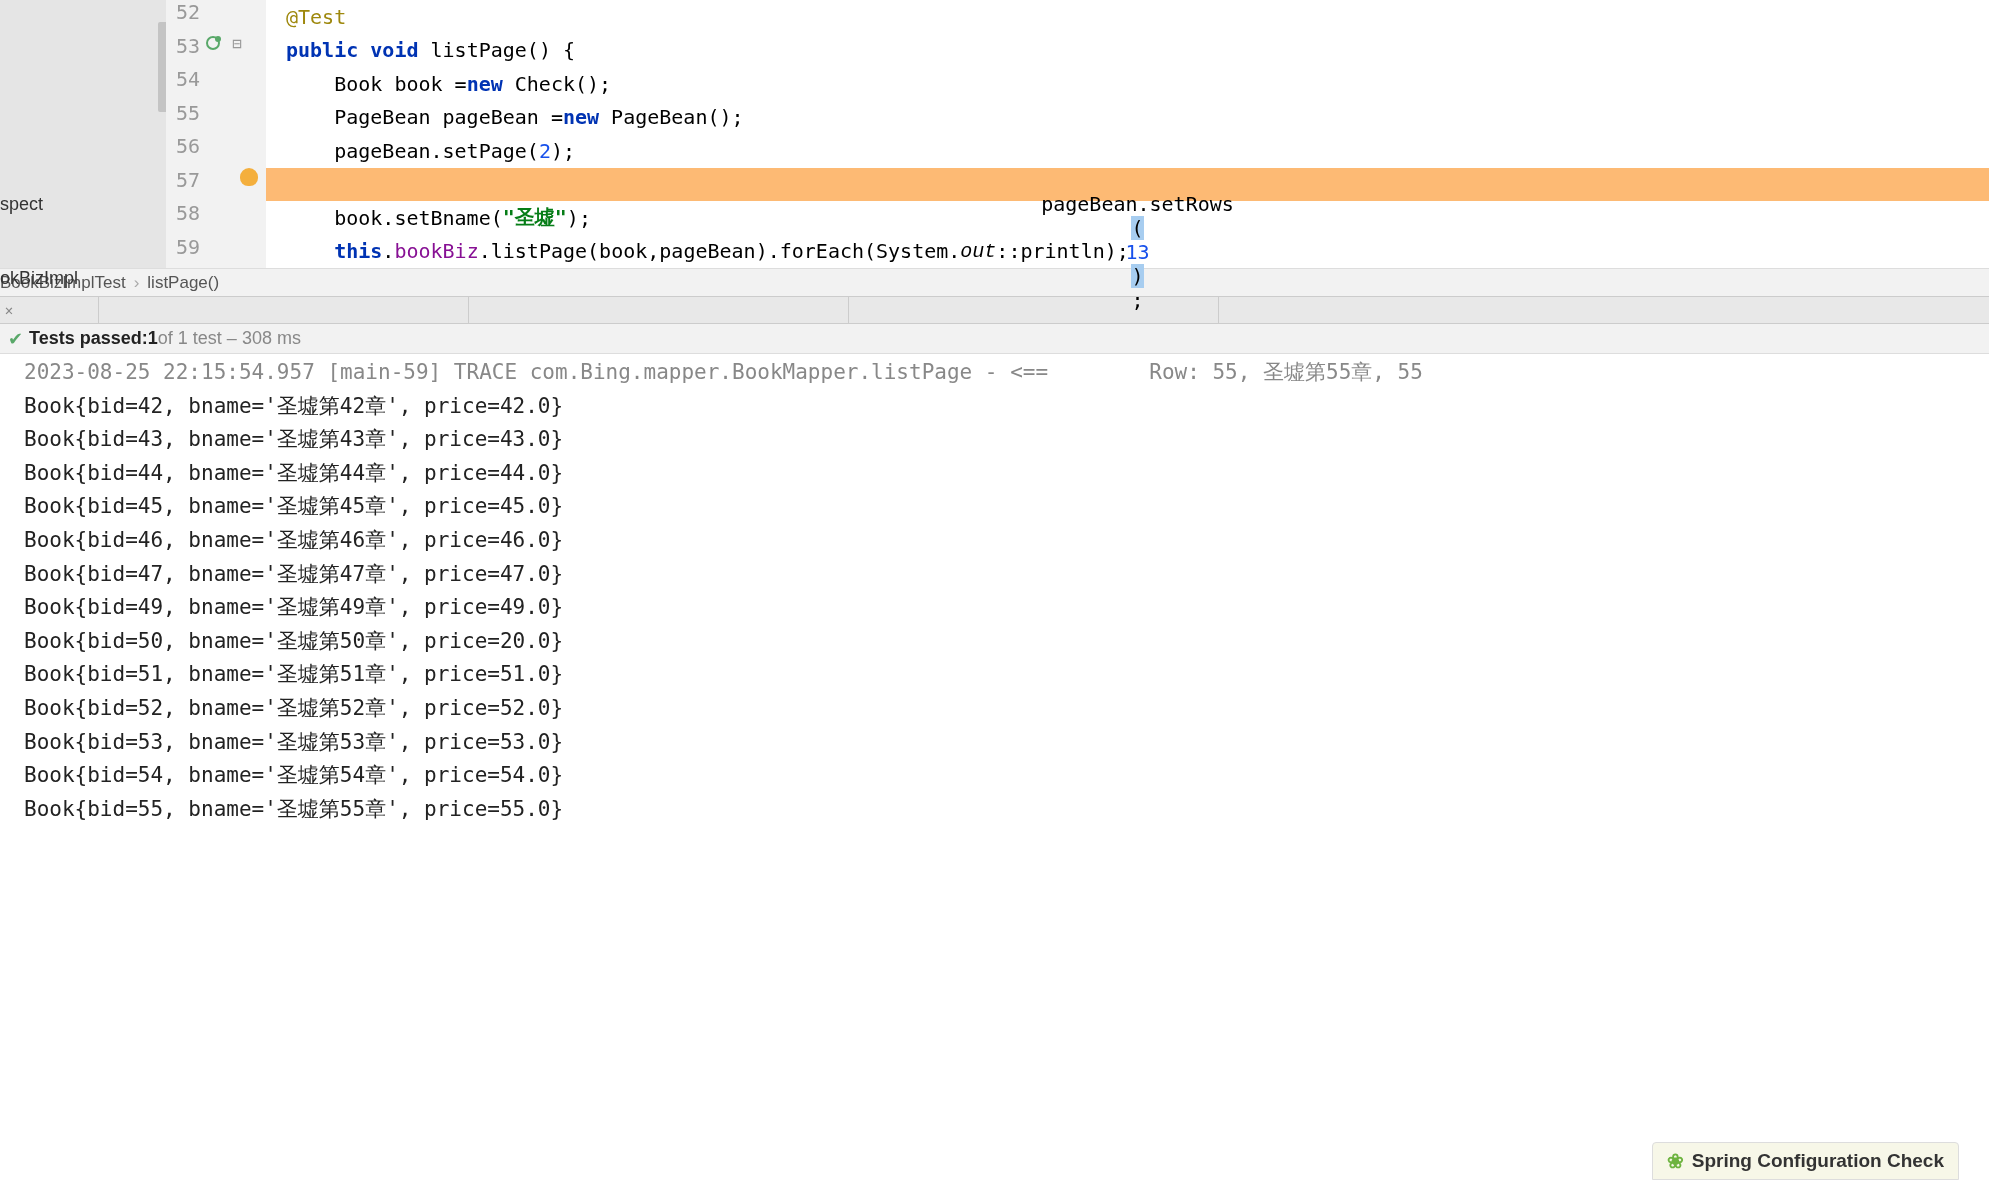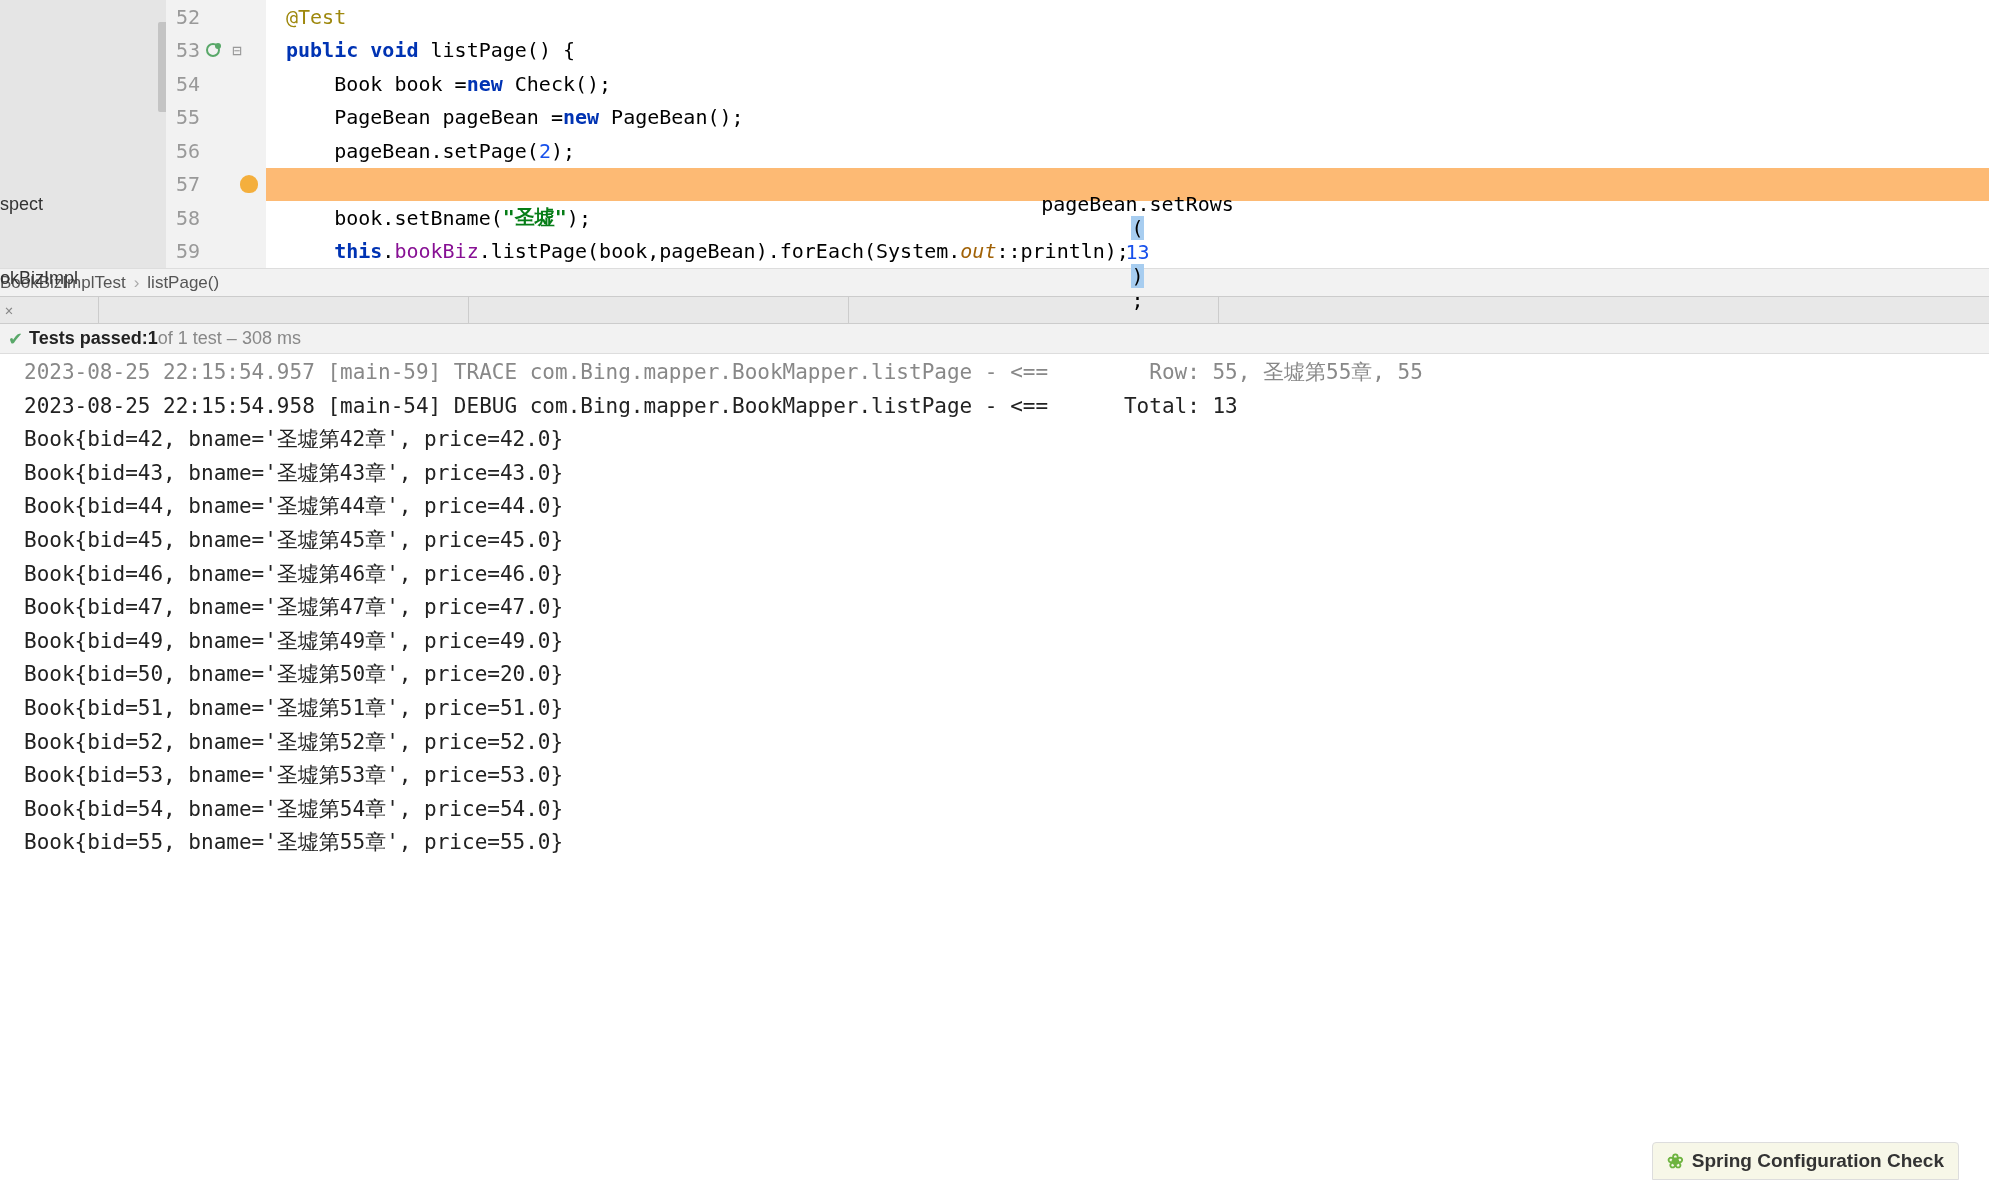--- a/index.html
+++ b/index.html
@@ -42,21 +42,21 @@
       font-family: Arial, sans-serif;
     }
     .gutter {
       width: 100px;
       background: #f2f2f2;
       position: relative;
     }
     .line-row {
       display: flex;
       height: 33.5px;
-      align-items: center;
+      align-items: flex-start;
     }
     .line-number {
       width: 40px;
       text-align: right;
       color: #999;
       font-size: 20px;
       padding-right: 6px;
     }
     .gutter-icons {
       width: 60px;
@@ -79,21 +79,21 @@
     }
     .code-line.highlight {
       background: #fdba74;
       flex-direction: column;
     }
     .kw-blue { color: #0033b3; font-weight: bold; }
     .kw-purple { color: #871094; }
     .num-blue { color: #1750eb; }
     .str-green { color: #067d17; font-weight: bold;}
     .selected { background: #a7cdf0; }
-    .italic-purple { color: #a16207; font-style: italic; }
+    .italic-purple { color: #000000; font-style: italic; font-family: Liberation Mono, monospace; }
     .annotation { color: #9e880d; }
 
     .breadcrumb-bar {
       background: #f2f2f2;
       height: 28px;
       display: flex;
       align-items: center;
       font-family: Arial, sans-serif;
       font-size: 17px;
       color: #555;
@@ -294,21 +294,20 @@
 
 <div class="test-status-bar">
   <span class="check-icon">✔</span>
   <span class="test-bold">Tests passed:</span>
   <span class="test-bold"> 1</span>
   <span class="test-gray"> of 1 test – 308 ms</span>
 </div>
 
 <div class="console-area">
   <div class="console-line" style="color:#888">2023-08-25 22:15:54.957 [main-59] TRACE com.Bing.mapper.BookMapper.listPage - &lt;==        Row: 55, 圣墟第55章, 55</div>
-  <div class="console-line">2023-08-25 22:15:54.958 [main-54] DEBUG com.Bing.mapper.BookMapper.listPage - &lt;==      Total: 13</div>
   <div class="console-line">Book{bid=42, bname='圣墟第42章', price=42.0}</div>
   <div class="console-line">Book{bid=43, bname='圣墟第43章', price=43.0}</div>
   <div class="console-line">Book{bid=44, bname='圣墟第44章', price=44.0}</div>
   <div class="console-line">Book{bid=45, bname='圣墟第45章', price=45.0}</div>
   <div class="console-line">Book{bid=46, bname='圣墟第46章', price=46.0}</div>
   <div class="console-line">Book{bid=47, bname='圣墟第47章', price=47.0}</div>
   <div class="console-line">Book{bid=49, bname='圣墟第49章', price=49.0}</div>
   <div class="console-line">Book{bid=50, bname='圣墟第50章', price=20.0}</div>
   <div class="console-line">Book{bid=51, bname='圣墟第51章', price=51.0}</div>
   <div class="console-line">Book{bid=52, bname='圣墟第52章', price=52.0}</div>

